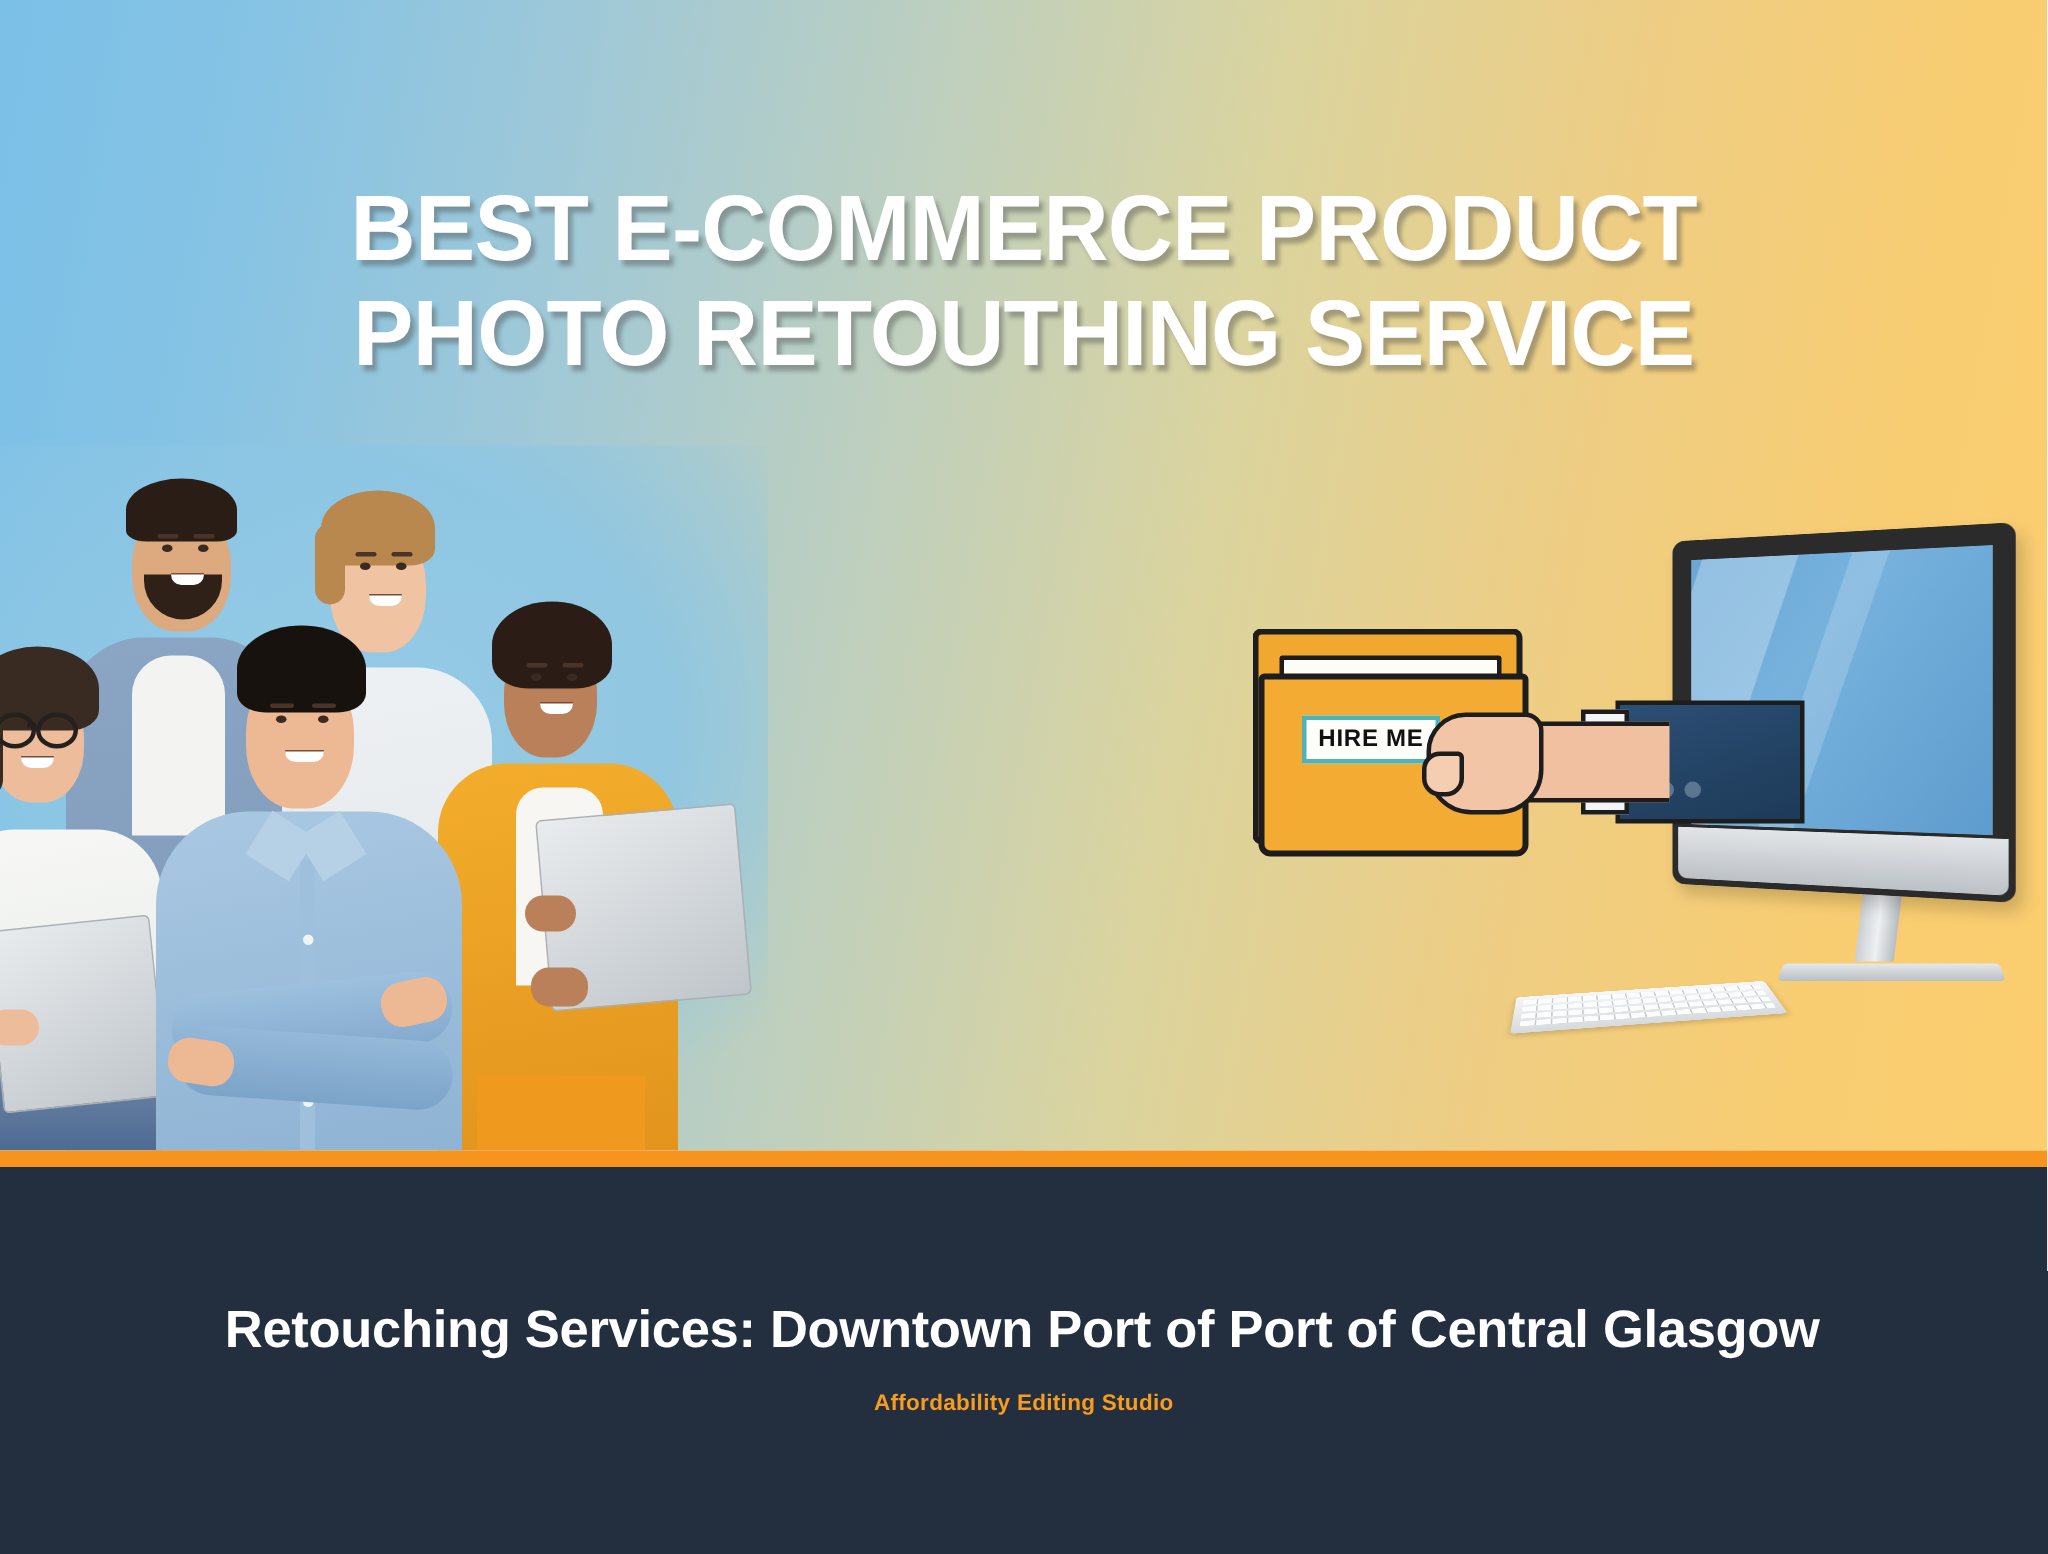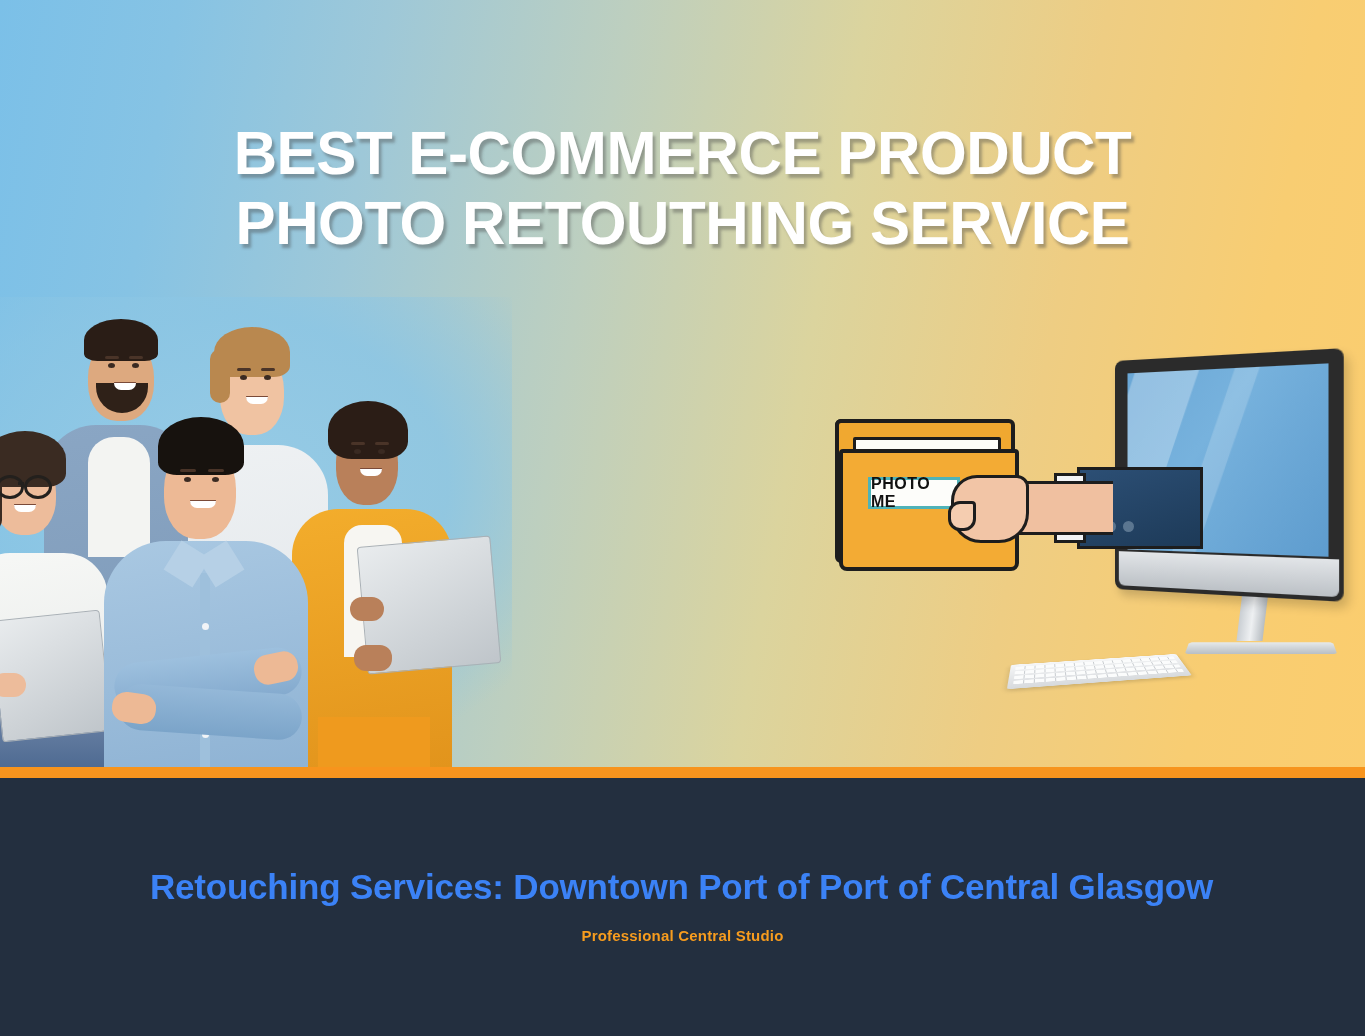--- a/index.html
+++ b/index.html
@@ -208,21 +208,21 @@
 
   
   .footer {
     position:absolute; left:0; top:778px; width:1365px; height:258px;
     background:#232f3f;
   }
   .footer-title {
     position:absolute; left:0; top:89px; width:1363px;
     text-align:center;
     font-family:"Liberation Sans", sans-serif;
-    font-weight:700; font-size:35px; color:#3b82f6;
+    font-weight:700; font-size:35px; color:#ffffff;
     letter-spacing:-0.2px; white-space:nowrap;
   }
   .footer-sub {
     position:absolute; left:0; top:149px; width:1365px;
     text-align:center;
     font-family:"Liberation Sans", sans-serif;
     font-weight:700; font-size:15px; color:#f79c1e;
     letter-spacing:0.2px; white-space:nowrap;
   }
 </style>
@@ -346,33 +346,33 @@
           <i></i>
           <i></i>
         </div>
       <div class="cuff"></div>
       <div class="arm"></div>
 
       <div class="folder-tab"></div>
       <div class="folder-back"></div>
       <div class="folder-paper"></div>
       <div class="folder-front"></div>
-      <div class="hire-label">PHOTO ME</div>
+      <div class="hire-label">HIRE ME</div>
 
       <div class="hand"></div>
       <div class="thumb"></div>
     </div>
 
     <div class="headline">
       <span class="hl-line">BEST E-COMMERCE PRODUCT</span>
       <span class="hl-line">PHOTO RETOUTHING SERVICE</span>
     </div>
 
   </div>
 
   <div class="divider"></div>
 
   <div class="footer">
     <div class="footer-title">Retouching Services: Downtown Port of Port of Central Glasgow</div>
-    <div class="footer-sub">Professional Central Studio</div>
+    <div class="footer-sub">Affordability Editing Studio</div>
   </div>
 
 </div>
 
 </body></html>

